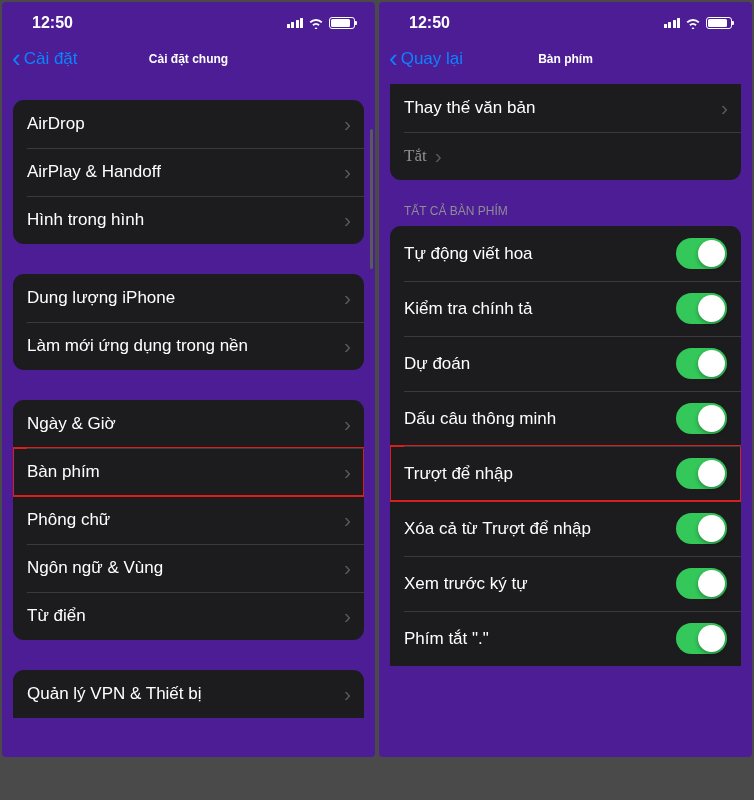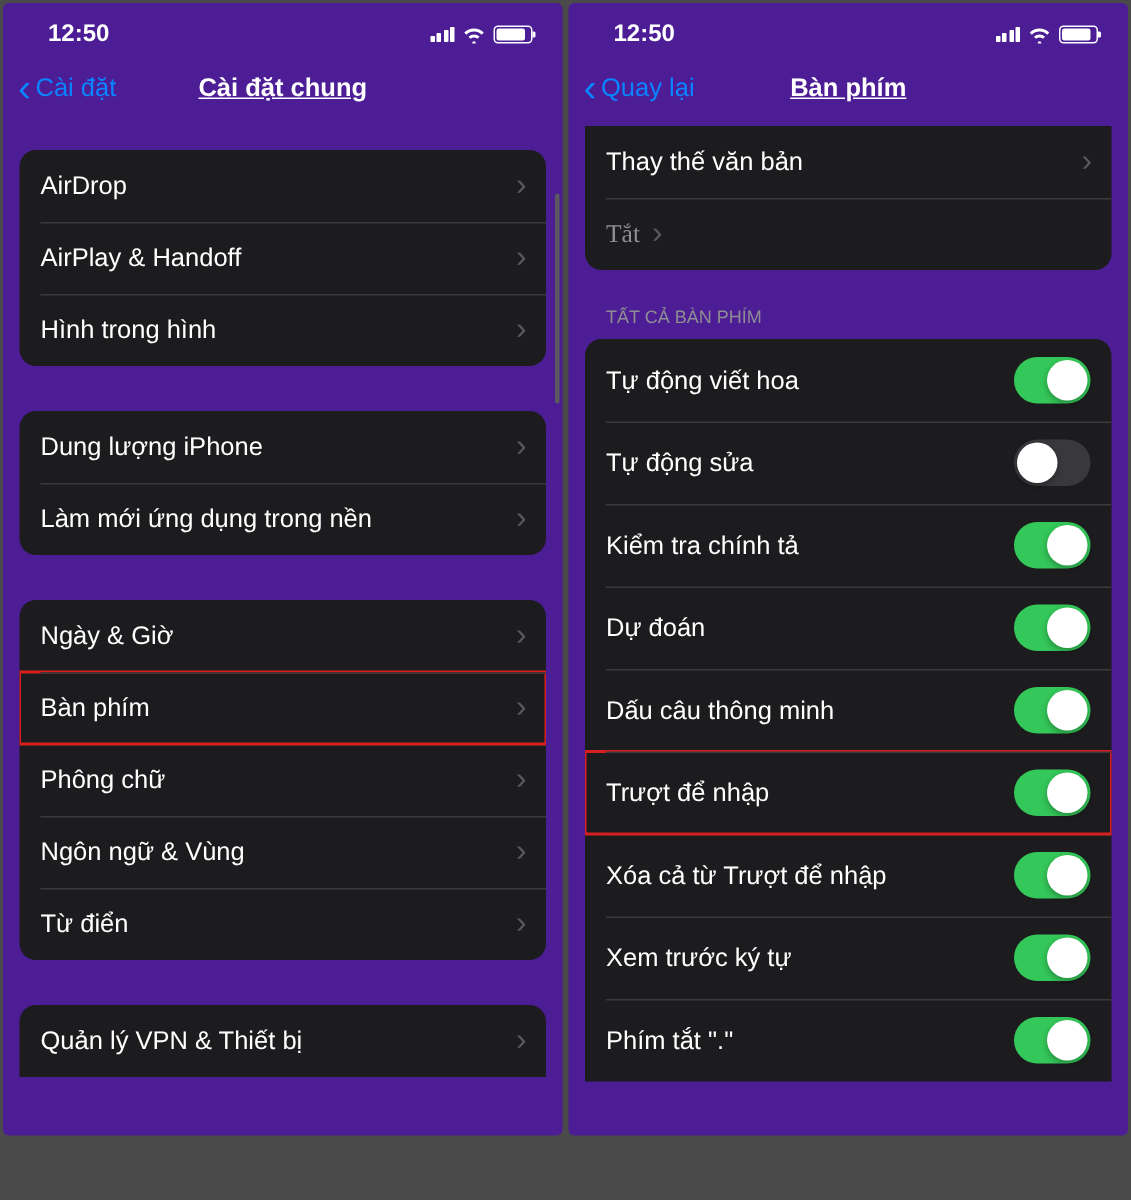--- a/index.html
+++ b/index.html
@@ -70,23 +70,22 @@
     .back-chevron {
       font-size: 26px;
       line-height: 1;
       font-weight: 300;
       margin-top: -3px;
     }
     .nav-title {
       position: absolute;
       left: 50%;
       transform: translateX(-50%);
-      font-size: 17px;
+      font-size: 12px;
       font-weight: 600;
-      text-decoration: underline;
     }
     .content {
       flex: 1;
       overflow-y: hidden;
       padding: 0 11px;
       position: relative;
     }
     .group {
       background: #1c1c1e;
       border-radius: 11px;
@@ -316,28 +315,20 @@
         <div class="group partial-bottom">
           <div class="row">
             <span class="row-label">Tự động viết hoa</span>
             <div class="row-right">
               <div class="toggle">
                 <div class="toggle-knob"></div>
               </div>
             </div>
           </div>
           <div class="row">
-            <span class="row-label">Tự động sửa</span>
-            <div class="row-right">
-              <div class="toggle off">
-                <div class="toggle-knob"></div>
-              </div>
-            </div>
-          </div>
-          <div class="row">
             <span class="row-label">Kiểm tra chính tả</span>
             <div class="row-right">
               <div class="toggle">
                 <div class="toggle-knob"></div>
               </div>
             </div>
           </div>
           <div class="row">
             <span class="row-label">Dự đoán</span>
             <div class="row-right">

